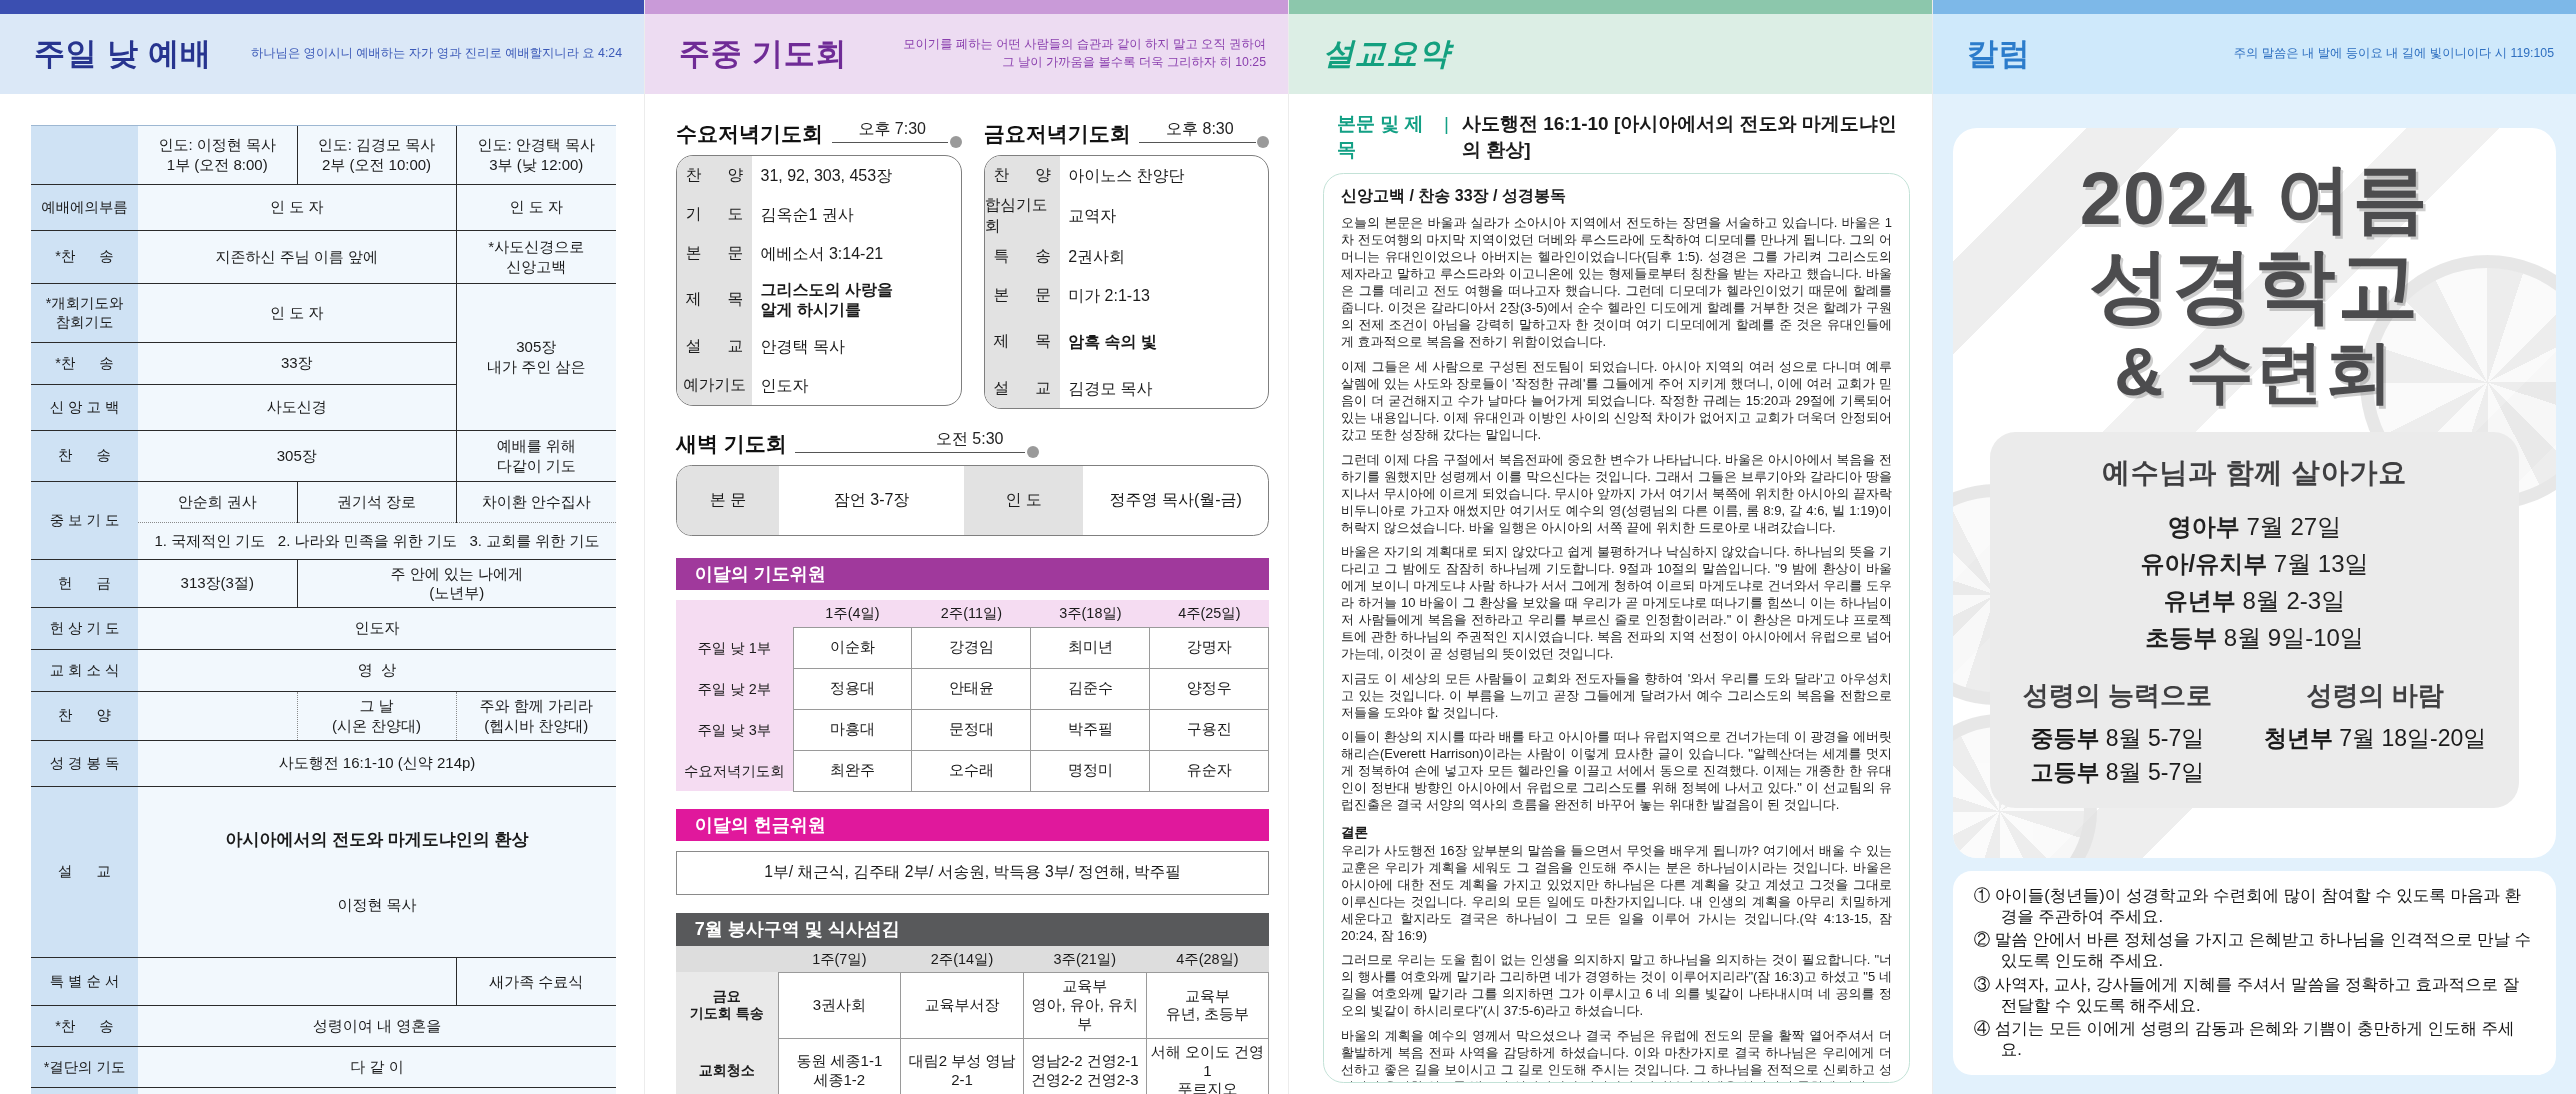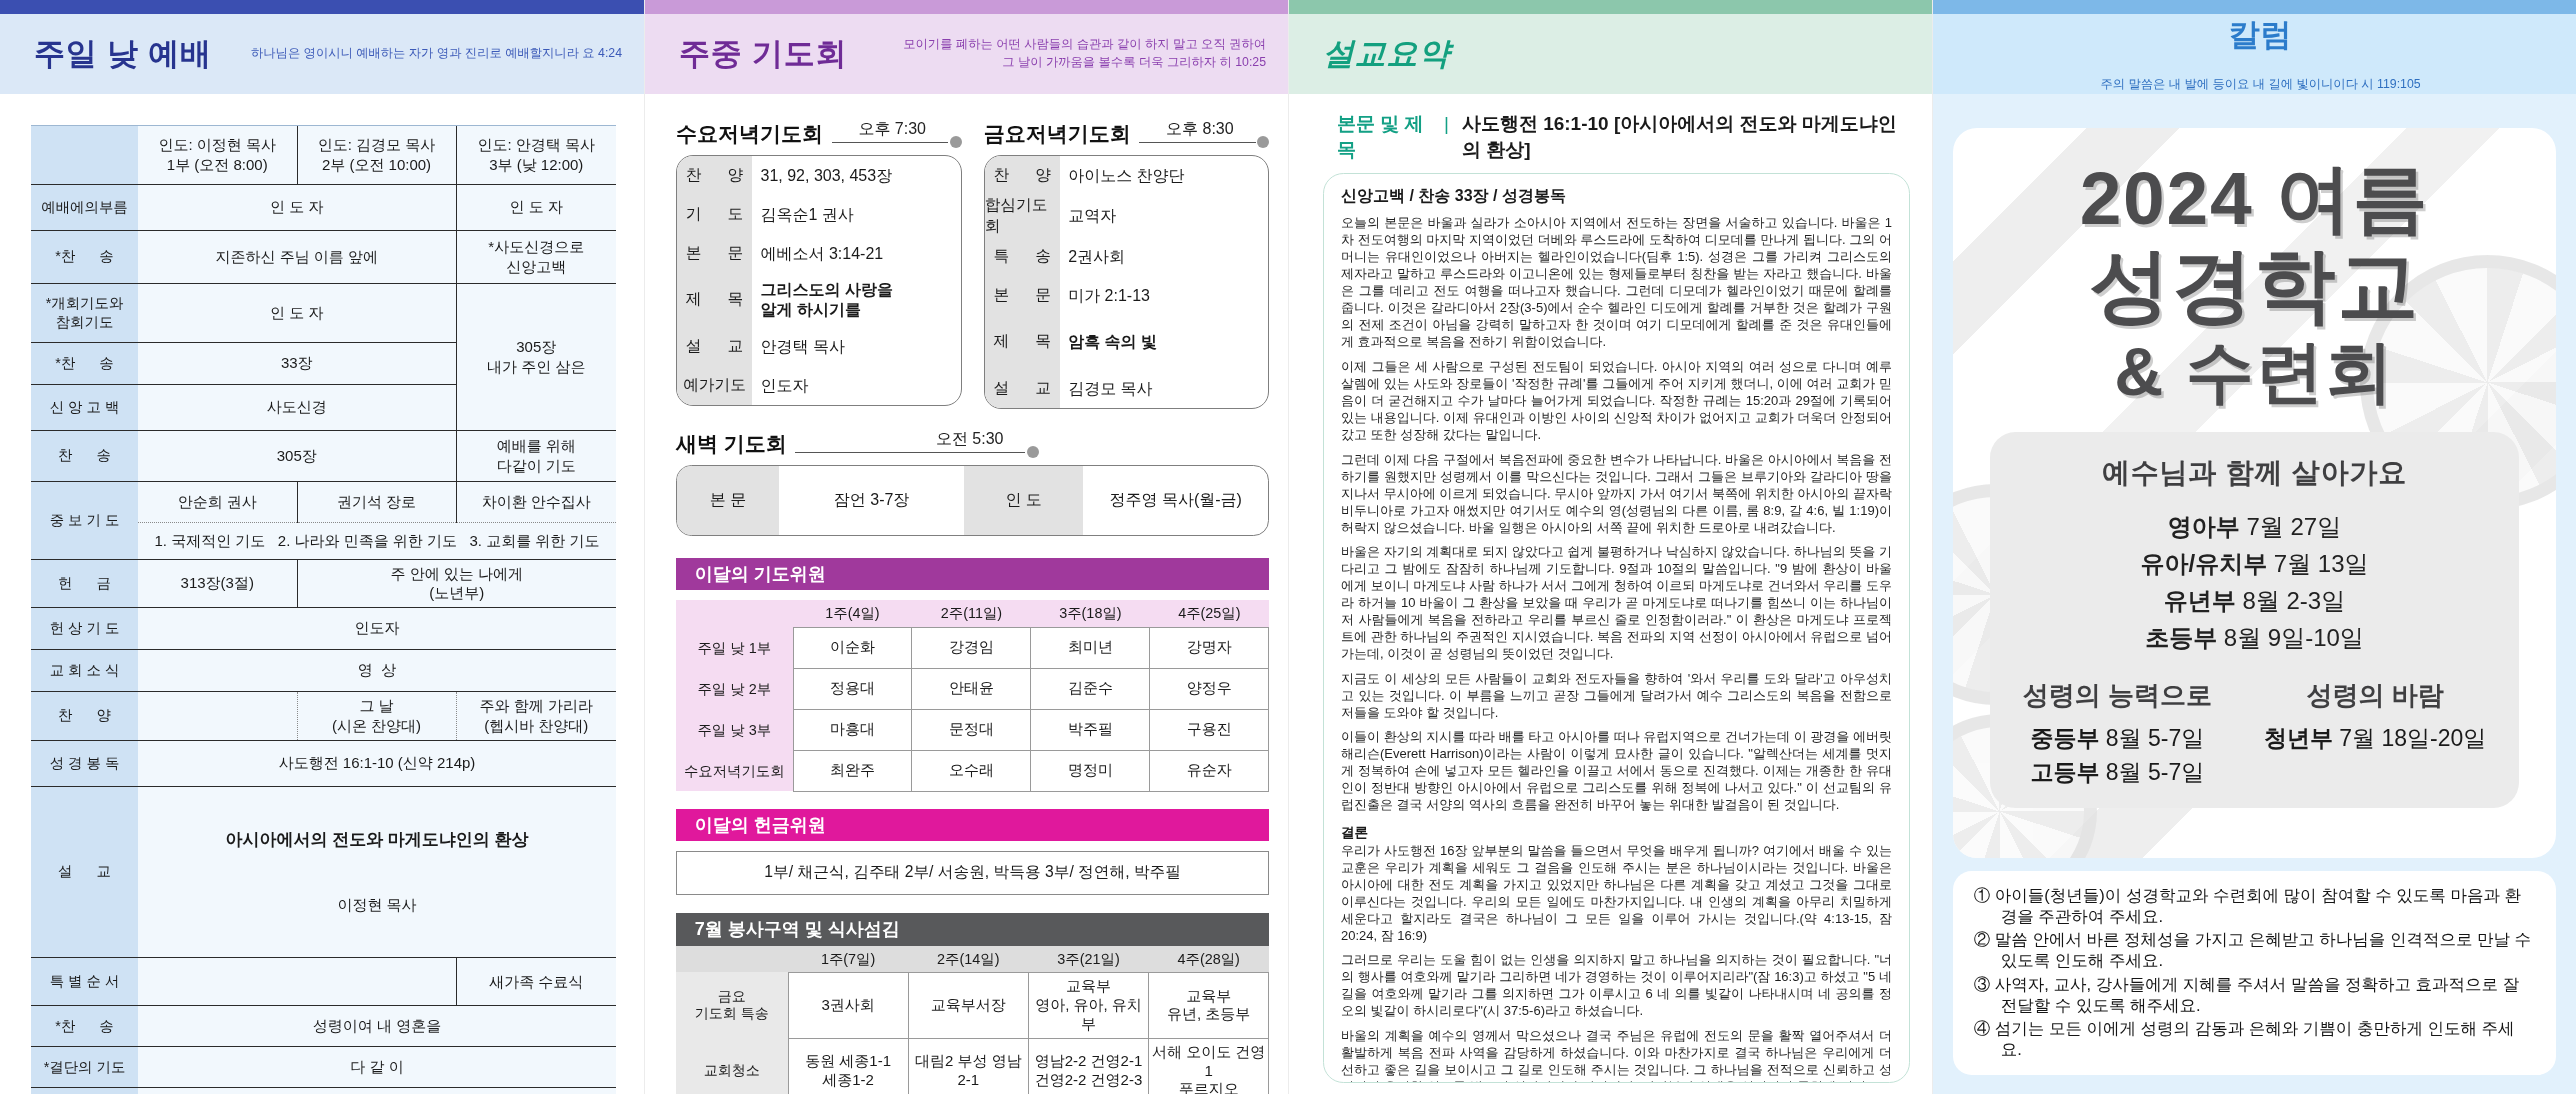--- a/index.html
+++ b/index.html
@@ -57,39 +57,39 @@
   .bar-purple { background: #a0399c; }
   .bar-pink { background: #e0189c; }
   .bar-gray { background: #58595b; }
   table.mini { width: 100%; border-collapse: collapse; margin-top: 10.2px; font-size: 15px; table-layout: fixed; }
   .mini td { text-align: center; vertical-align: middle; padding: 4.2px 1.7px; border: 1.3px solid #9a9a9a; background: #fff; white-space: pre-wrap; line-height: 1.25; }
   .mini tr.hd td { border: none; font-size: 14.4px; }
   .mini td.mlab { border: none; font-size: 14.4px; }
   .mini-pink tr.hd td { background: #f5dcf2; }
   .mini-pink td.mlab { background: #f5dcf2; width: 117px; }
   .mini-gray tr.hd td { background: #dddddd; }
-  .mini-gray td.mlab { background: #e9e9e9; width: 112px; font-size: 14px; }
+  .mini-gray td.mlab { background: #e9e9e9; width: 102px; font-size: 14px; font-weight: bold; }
   .offerbox { border: 1.7px solid #8a8a8a; margin-top: 10.2px; padding: 10.2px 6.8px; text-align: center; font-size: 15.7px; background: #fff; }
 
   
   .p3 .strip { background: #8cc7ac; }
   .p3 .phead { background: #dceee5; font-style: italic; }
   .p3 .ptitle { color: #13a07f; }
   .scripline { margin: 17px 22px 0 48px; font-size: 19px; font-weight: bold; display: flex; align-items: baseline; gap: 13px; }
   .scripline .sl1 { color: #13a085; }
   .scripline .slbar { color: #13a085; font-weight: normal; }
   .sumbox { margin: 10.2px 22px 0 34px; border: 1.7px solid #c3e2d7; border-radius: 20.4px; padding: 12px 17px 12px 17px; height: 910px; overflow: hidden; background: #fff; }
   .sumtitle { font-size: 16px; font-weight: bold; margin-bottom: 3.4px; }
   .para { font-size: 13px; line-height: 17px; text-align: justify; color: #1f1f1f; margin-top: 7.6px; }
   .phdg { font-size: 13.6px; font-weight: bold; margin-top: 10.2px; }
 
   
   .p4 { background: #e2f1fc; }
   .p4 .strip { background: #7db8e8; }
-  .p4 .phead { background: #cfe9fb; flex-direction: column; }
+  .p4 .phead { background: #cfe9fb; }
   .p4 .ptitle { color: #2c7ccb; }
   .p4 .pverse { color: #2e6fc0; }
   .poster { position: relative; margin: 34px 20.4px 0 20.4px; height: 730px; border-radius: 24px; background: #ffffff; overflow: hidden; }
   .poster-bg { position: absolute; inset: 0;
     background: linear-gradient(135deg, transparent 0 10%, #eeeeee 10% 17%, transparent 17% 34%, #f1f1f1 34% 41%, transparent 41% 62%, #eeeeee 62% 69%, transparent 69%); }
   .citrus { position: absolute; border-radius: 50%; background: repeating-conic-gradient(#e9e9e9 0 18deg, #fafafa 18deg 45deg); border: 13.6px solid #e2e2e2; opacity: .8; }
   .citrus.c1 { width: 255px; height: 255px; right: -59px; top: 127px; }
   .citrus.c2 { width: 221px; height: 221px; left: -68px; top: 356px; }
   .citrus.c3 { width: 195px; height: 195px; left: -51px; bottom: -51px; }
   .poster-inner { position: relative; z-index: 1; text-align: center; padding-top: 29px; }

